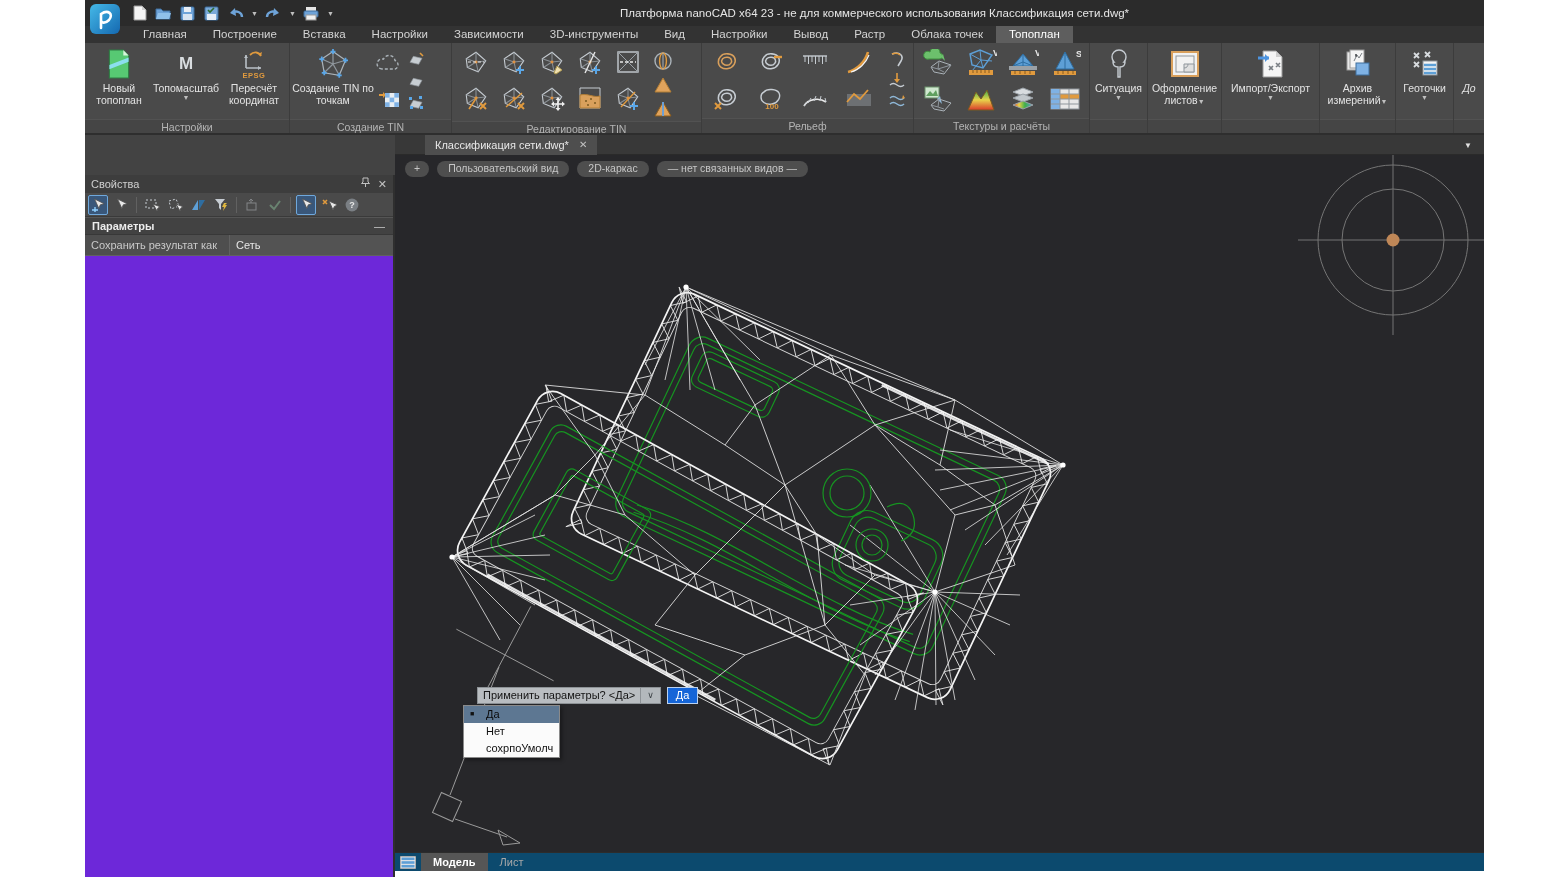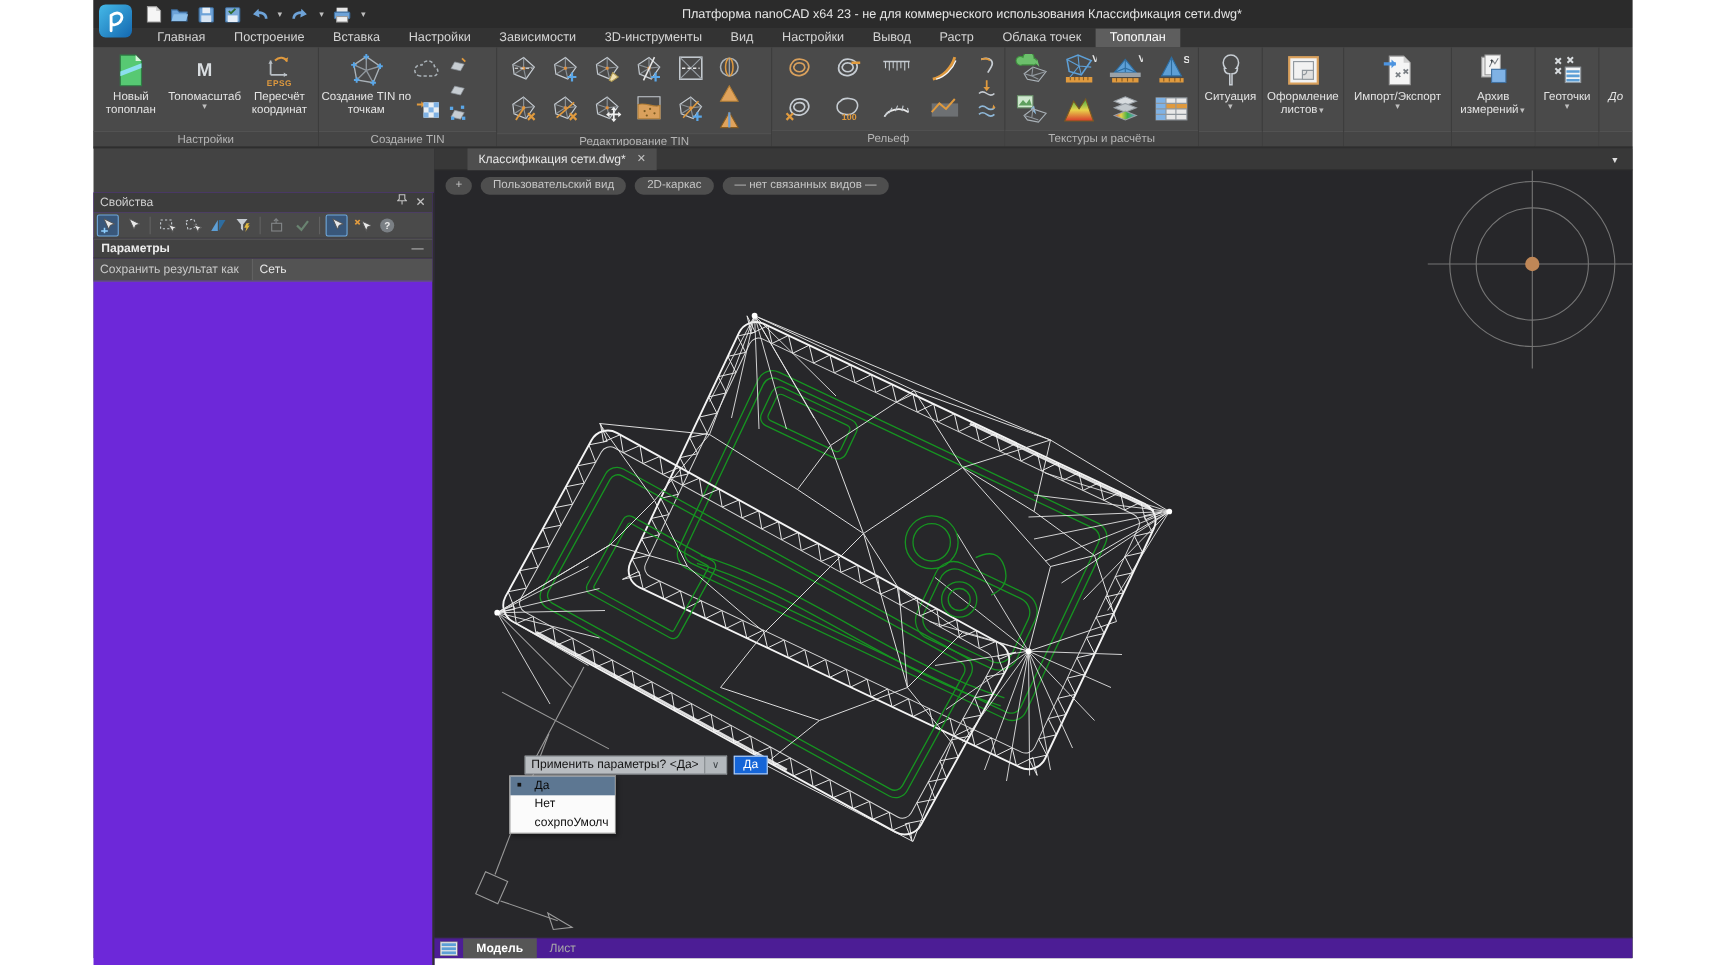--- a/index.html
+++ b/index.html
@@ -64,21 +64,21 @@
     line-height:20px;padding:0 10px;display:flex;align-items:center;gap:10px;}
   .doctab .x{color:#c2c2c2;font-size:10px;}
   .docbar .dd{position:absolute;right:12px;top:6px;color:#e0e0e0;font-size:8px;}
   .canvas{position:absolute;left:0;top:20px;width:1089px;height:697px;background:#27272a;}
   .viewbar{position:absolute;left:10px;top:6px;display:flex;gap:8px;z-index:4;}
   .pill{background:#4e4e4e;color:#c6c6c6;font-size:10.5px;line-height:15px;height:16px;
     border-radius:8px;padding:0 11px;white-space:nowrap;}
   .pill.plus{padding:0 9px;}
 
   
-  .statusbar{position:absolute;left:0;bottom:0;width:100%;height:19px;background:#4c1d95;
+  .statusbar{position:absolute;left:0;bottom:0;width:100%;height:19px;background:#0c4a6e;
     border-top:1px solid #2c2c2c;display:flex;align-items:stretch;}
   .st-ico{width:26px;display:flex;align-items:center;justify-content:center;}
   .sttab{font-size:11px;line-height:18px;padding:0 12px;color:#a8a8a8;}
   .sttab.active{background:#565656;color:#ffffff;font-weight:bold;}
 
   
   .cmdbox{position:absolute;left:376px;top:687px;height:17px;display:flex;z-index:6;font-size:11px;padding-left:16px;}
   .cmd-prompt{width:164px;background:#b9bdc1;border:1px solid #8d9296;color:#141414;
     line-height:15px;padding:0 5px;white-space:nowrap;overflow:hidden;}
   .cmd-dd{width:20px;background:#b3b8bc;border:1px solid #8d9296;border-left:none;color:#3c4246;

